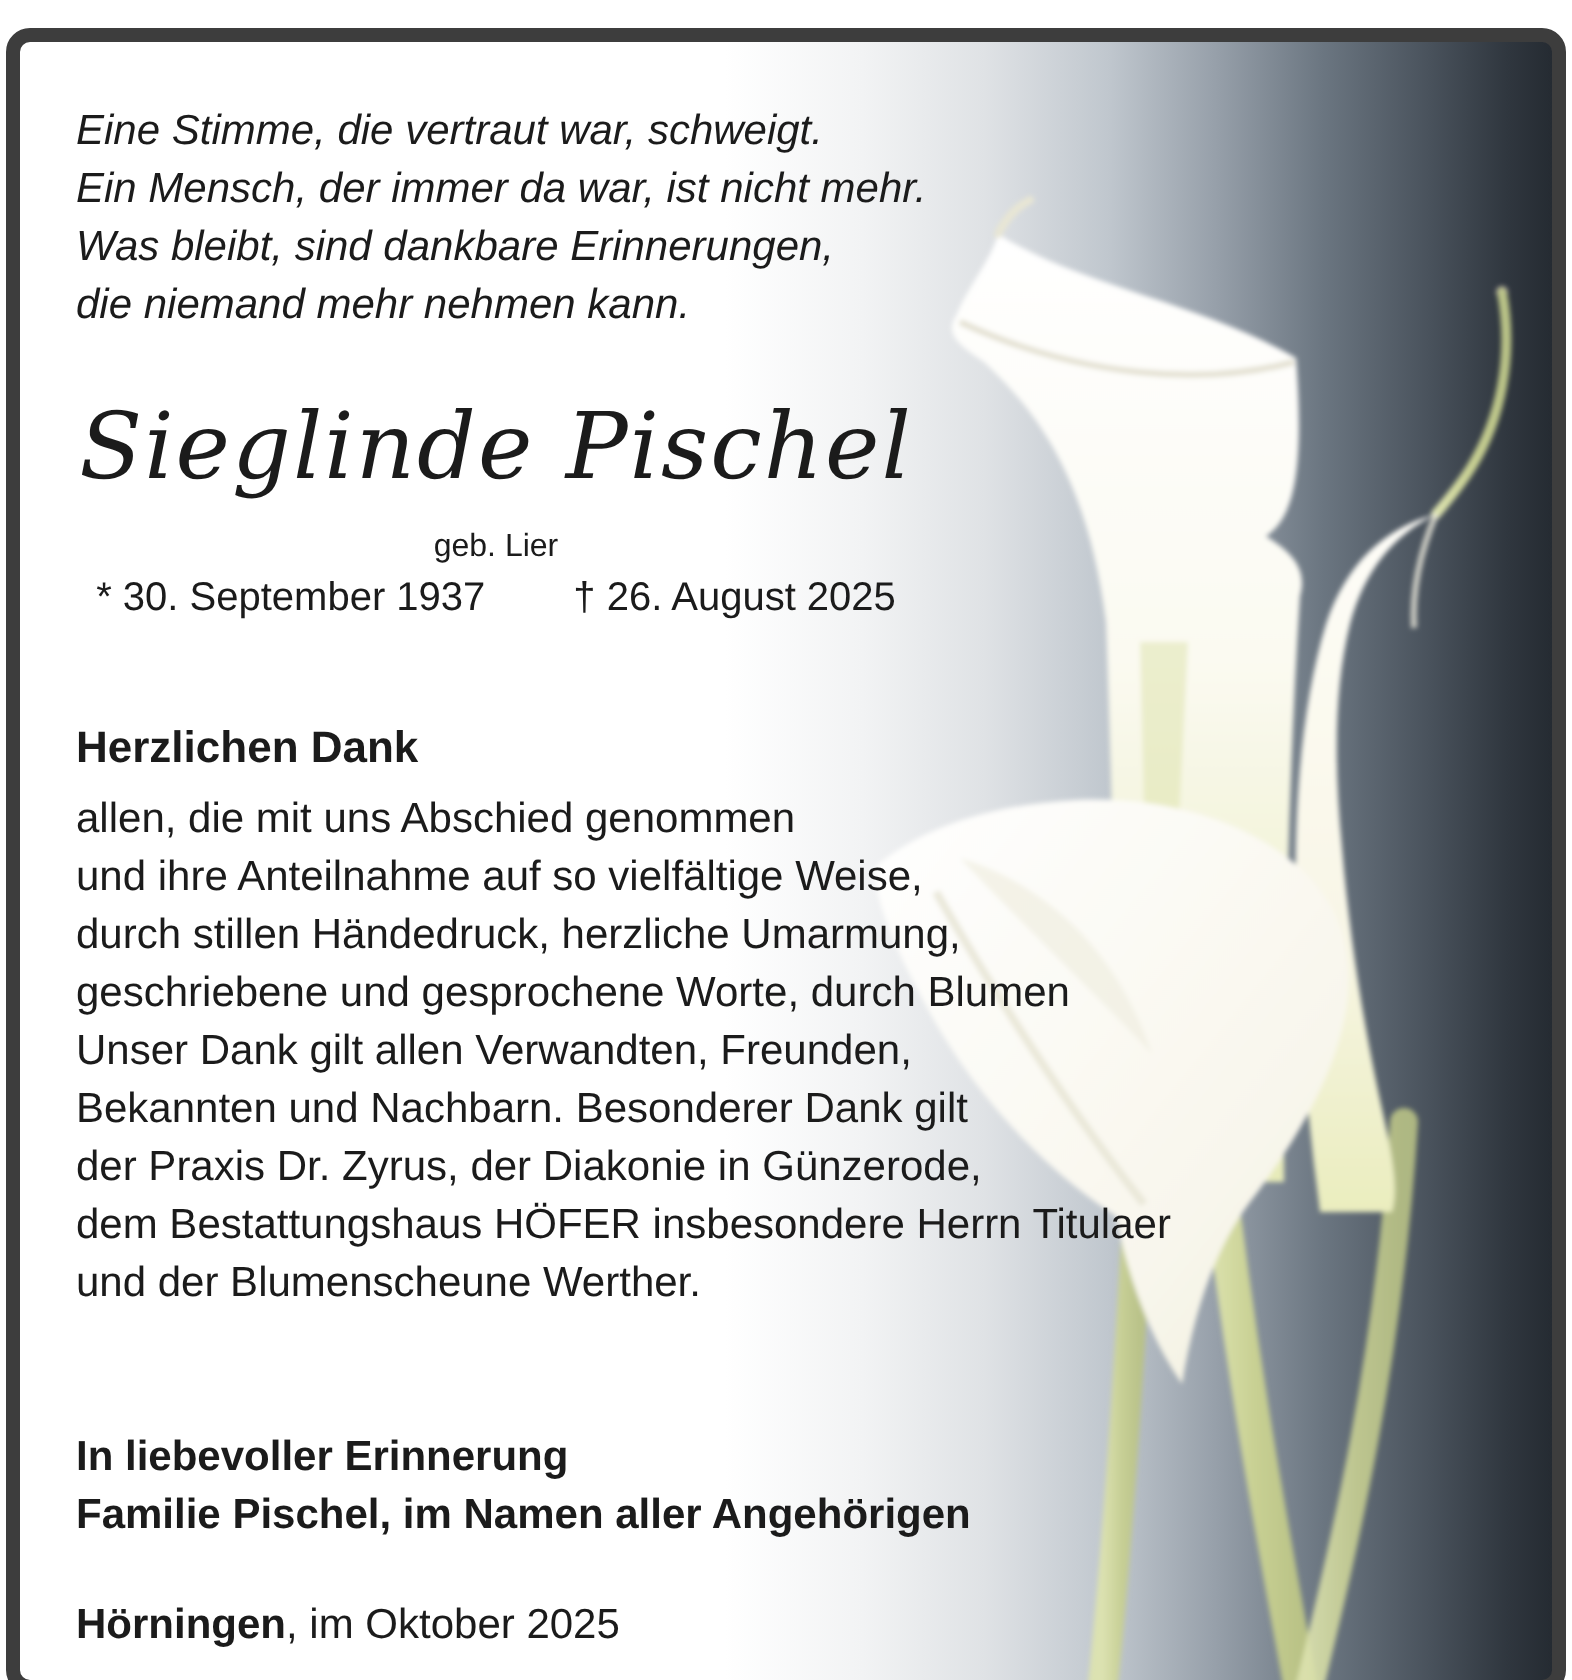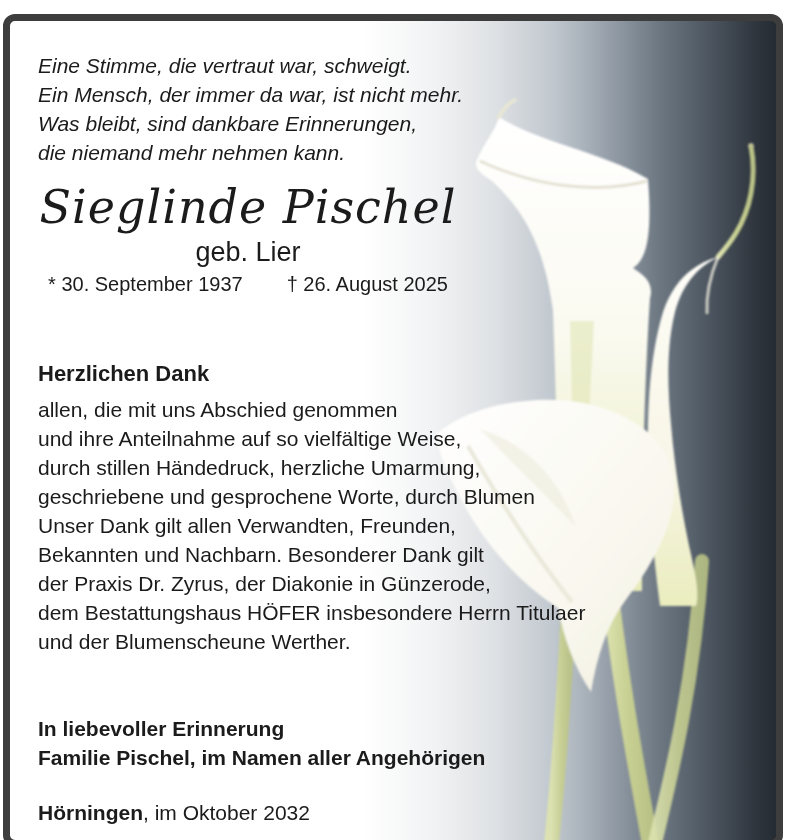--- a/index.html
+++ b/index.html
@@ -6,23 +6,23 @@
   .stage{position:relative;width:786px;height:840px;background:#ffffff;overflow:hidden;
          font-family:"Liberation Sans",sans-serif;color:#1b1b1b;}
   .card{position:absolute;left:3px;top:14px;width:766px;height:819px;
         border:7px solid #3d3d3d;border-radius:12px;overflow:hidden;
         background:linear-gradient(90deg,#ffffff 0%,#ffffff 46%,#f2f3f4 55%,#dfe2e5 63%,
                    #c0c7ce 71%,#97a0aa 78%,#6b7681 85%,#49525c 92%,#30373f 97%,#252b32 100%);}
   .art{position:absolute;left:0;top:0;width:766px;height:819px;pointer-events:none;}
   .text-layer{position:absolute;left:0;top:0;width:766px;height:819px;}
   .poem{position:absolute;left:28px;top:30px;font-style:italic;font-size:21px;line-height:29px;}
   .name-block{position:absolute;left:0;top:160px;width:476px;text-align:center;}
-  .deceased-name{margin:0;font-family:"DejaVu Serif",serif;font-style:italic;font-weight:500;
+  .deceased-name{margin:16px;font-family:"DejaVu Serif",serif;font-style:italic;font-weight:500;
                  font-size:46px;line-height:52px;letter-spacing:1px;}
-  .birth-name{font-size:27px;margin-top:4px;}
+  .birth-name{font-size:16px;margin-top:4px;}
   .dates{display:flex;justify-content:center;gap:44px;font-size:20px;margin-top:5px;}
   .thanks{position:absolute;left:28px;top:338px;font-size:21px;line-height:29px;}
   .thanks-heading{font-weight:bold;font-size:22px;margin-bottom:7px;}
   .closing{position:absolute;left:28px;top:693px;font-weight:bold;font-size:21px;line-height:29px;}
   .place-date{position:absolute;left:28px;top:780px;font-size:21px;}
   .place-date .place{font-weight:bold;}
 </style>
 </head>
 <body>
 
@@ -133,18 +133,18 @@
         <div>dem Bestattungshaus HÖFER insbesondere Herrn Titulaer</div>
         <div>und der Blumenscheune Werther.</div>
       </div>
 
       <div class="closing">
         <div>In liebevoller Erinnerung</div>
         <div>Familie Pischel, im Namen aller Angehörigen</div>
       </div>
 
       <div class="place-date">
-        <span class="place">Hörningen</span><span>, im Oktober 2032</span>
+        <span class="place">Hörningen</span><span>, im Oktober 2025</span>
       </div>
 
     </div>
   </div>
 </div>
 
 </body></html>

